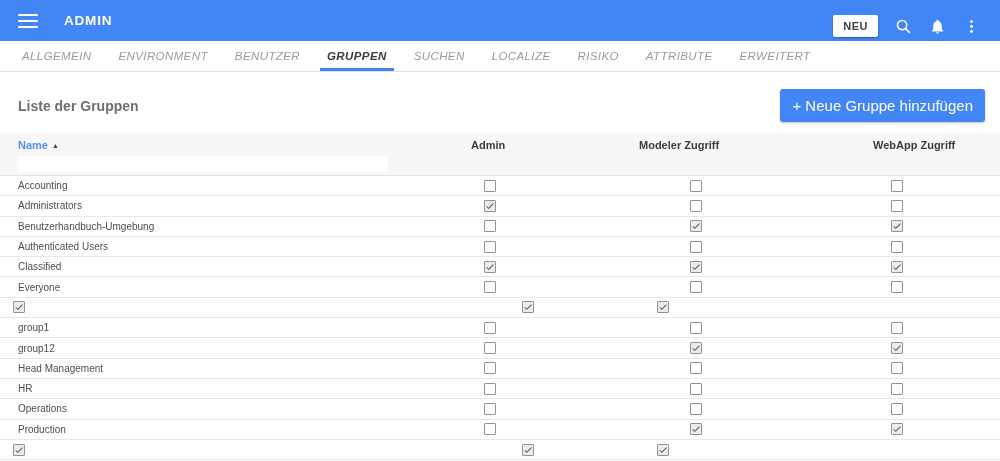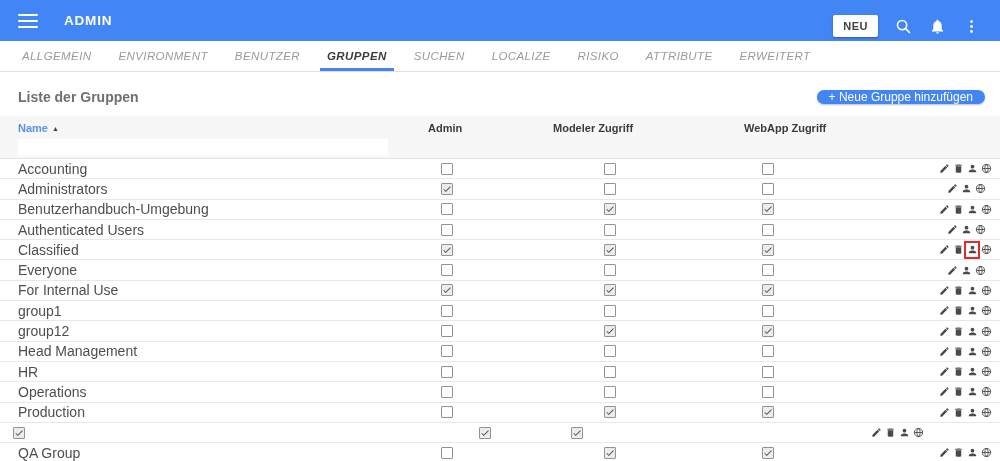--- a/index.html
+++ b/index.html
@@ -23,31 +23,31 @@
   .bar-icon svg{width:17px;height:17px;}
   
   .tabs{height:31px;display:flex;align-items:stretch;border-bottom:1px solid #e1e1e1;padding-left:15px;gap:13px;background:#fff;}
   .tab{position:relative;display:flex;align-items:center;padding:0 7px;font-size:11.5px;letter-spacing:.4px;
     color:#9a9a9a;cursor:pointer;white-space:nowrap;font-style:italic;}
   .tab.active{color:#3c3c3c;font-weight:bold;}
   .tab.active::after{content:'';position:absolute;left:0;right:0;bottom:0;height:3px;background:var(--primary);}
   
   .content-head{display:flex;justify-content:space-between;align-items:center;padding:17px 15px 11px 18px;gap:41px;}
   .page-title{font-size:14px;font-weight:bold;color:#6f6f6f;}
-  .add-btn{background:var(--primary);color:#fff;font-size:12px;border:none;border-radius:11px;
-    padding:0 12px;cursor:pointer;box-shadow:0 1px 2px rgba(0,0,0,.25);}
+  .add-btn{background:var(--primary);color:#fff;font-size:15px;border:none;border-radius:3px;
+    padding:8px 12px;cursor:pointer;box-shadow:0 1px 2px rgba(0,0,0,.25);}
   
-  .grid{display:grid;grid-template-columns:428px 125px 191px 194px 1fr;align-items:center;}
+  .grid{display:grid;grid-template-columns:428px 125px 191px 194px 1fr;align-items:center;gap:43px;}
   .thead{background:#f7f7f7;border-bottom:1px solid #e3e3e3;padding-top:4px;}
   .head-labels{height:16px;font-size:11px;font-weight:bold;color:#3b3b3b;}
   .name-head{padding-left:18px;color:var(--link);cursor:pointer;display:flex;align-items:center;gap:4px;}
   .sort-arrow{color:#424242;font-size:7px;line-height:1;}
   .filter-row{height:22px;display:flex;align-items:center;padding-left:18px;}
   .filter-input{width:370px;height:17px;border:none;background:#fff;font-size:11px;padding:0 4px;outline:none;}
-  .row{height:20.3px;border-bottom:1px solid #e8e8e8;font-size:14px;color:#4e4e4e;}
+  .row{height:20.3px;border-bottom:1px solid #e8e8e8;font-size:10px;color:#4e4e4e;}
   .name-cell{padding-left:18px;overflow:hidden;white-space:nowrap;}
   .cb-wrap{display:flex;}
   .cb-wrap.admin{padding-left:13px;}
   .cb-wrap.modeler{padding-left:51px;}
   .cb-wrap.webapp{padding-left:18px;}
   .checkbox{width:12px;height:12px;border:1px solid #939393;border-radius:1px;background:#fefefe;
     display:flex;align-items:center;justify-content:center;cursor:pointer;}
   .checkbox.checked{background:#ececec;}
   .checkbox svg{width:10px;height:10px;fill:#4c4c4c;}
   .actions{display:flex;justify-content:flex-end;align-items:center;gap:2px;padding-right:14px;}
@@ -336,21 +336,20 @@
         </span>
         <span class="action-icon globe">
           <svg viewBox="0 0 24 24">
             <circle cx="12" cy="12" r="9"></circle>
             <path d="M3 12h18M12 3a14 14 0 0 1 0 18M12 3a14 14 0 0 0 0 18"></path>
           </svg>
         </span>
       </div>
     </div>
     <div class="grid row">
-      <div class="name-cell">For Internal Use</div>
       <div class="cb-wrap admin">
         <div class="checkbox checked">
           <svg viewBox="0 0 24 24">
             <path d="M9 16.2 4.8 12l-1.4 1.4L9 19 21 7l-1.4-1.4z"></path>
           </svg>
         </div>
       </div>
       <div class="cb-wrap modeler">
         <div class="checkbox checked">
           <svg viewBox="0 0 24 24">

